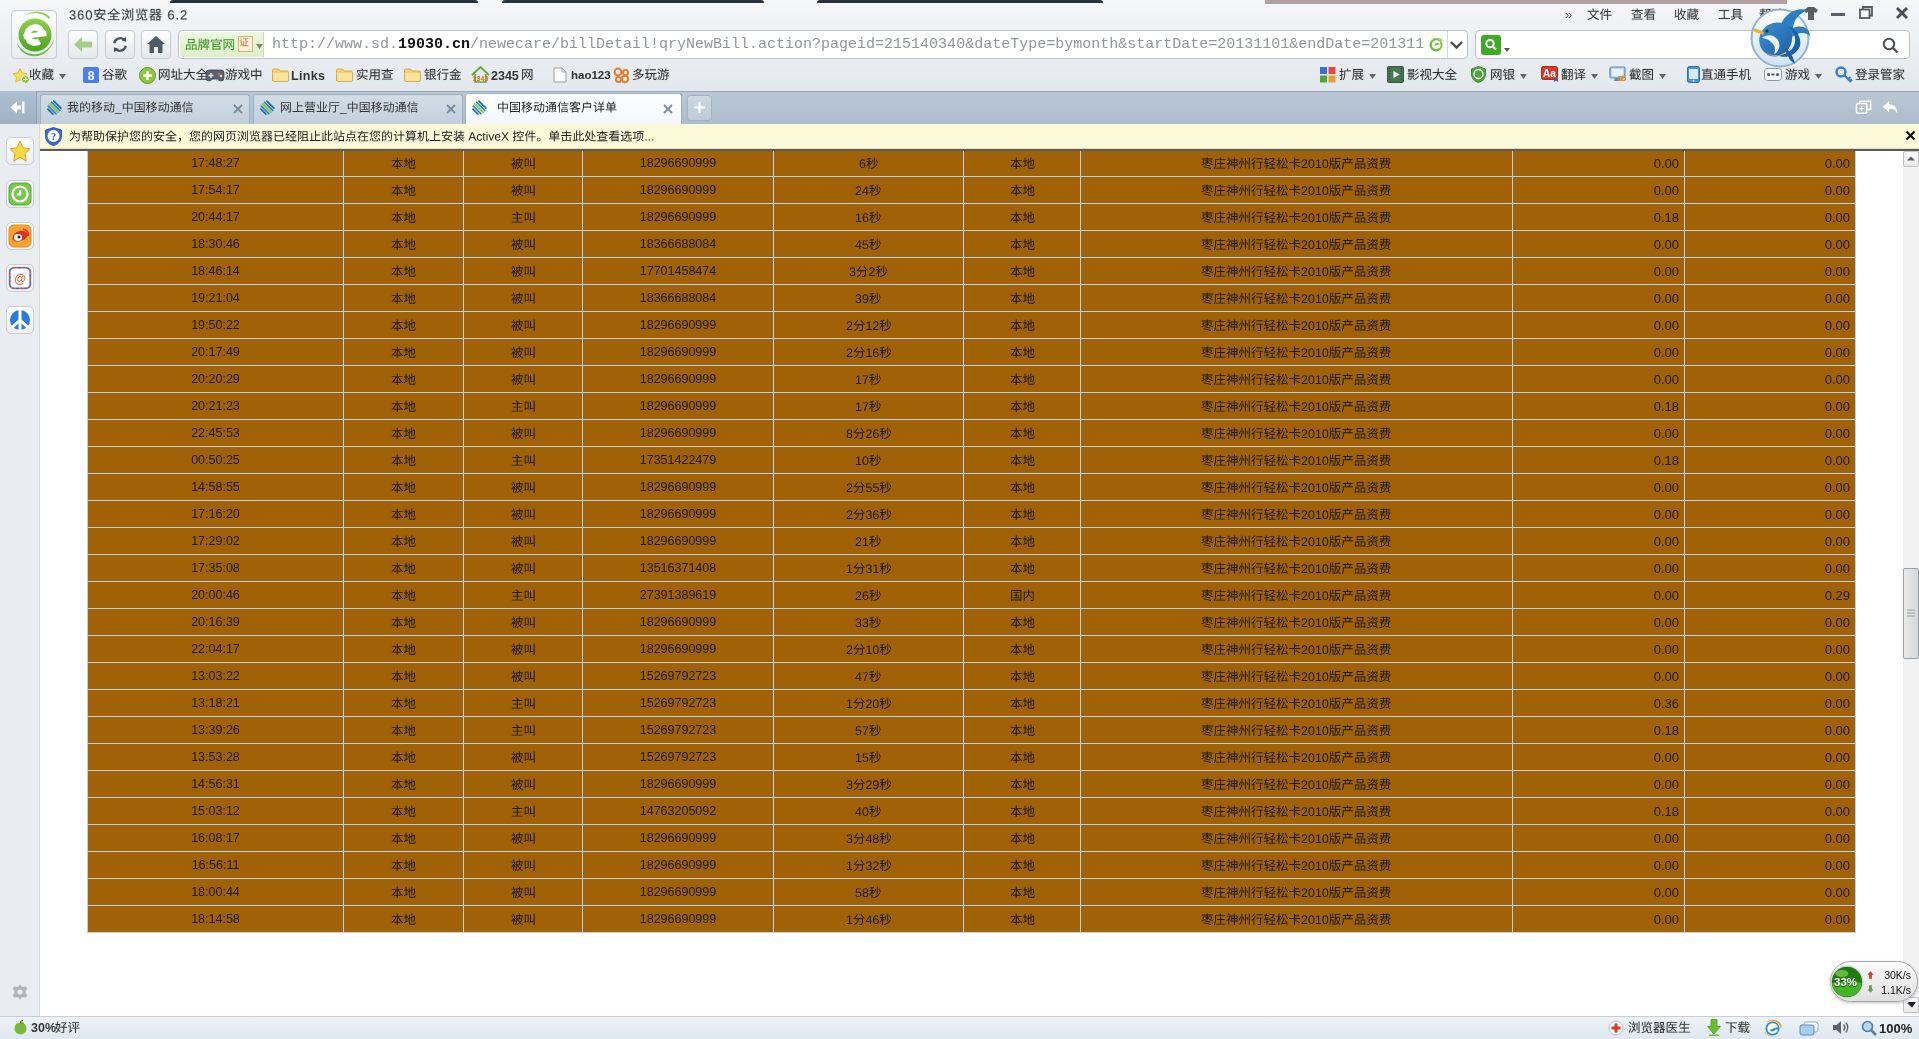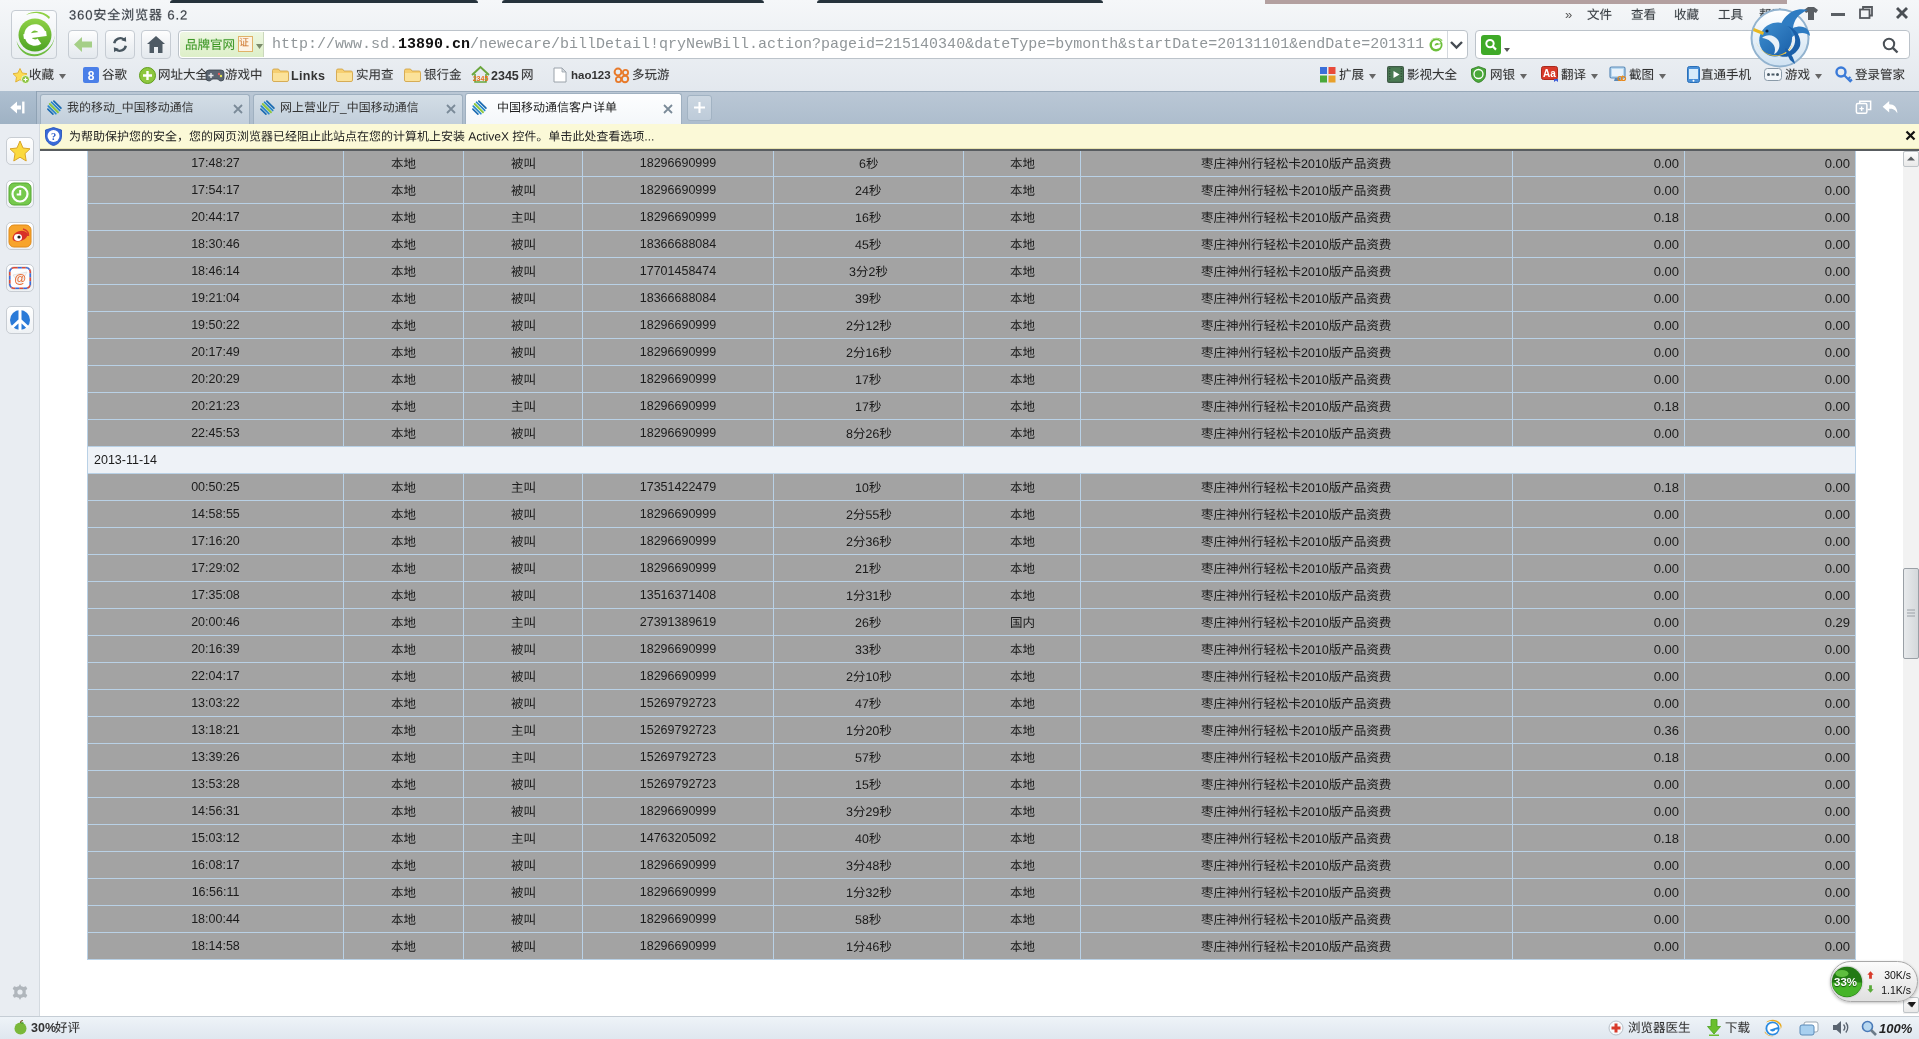--- a/index.html
+++ b/index.html
@@ -2,21 +2,21 @@
 <html><head><meta charset="utf-8"><style>
 
 *{margin:0;padding:0;box-sizing:border-box}
 html,body{width:1919px;height:1039px;overflow:hidden}
 body{font-family:"Liberation Sans",sans-serif;position:relative;background:#fff}
 svg{overflow:visible}
 div>svg{display:block}
 td svg{display:inline-block;vertical-align:middle}
 #root{position:absolute;left:0;top:0;width:1919px;height:1039px;overflow:hidden}
 .btn{position:absolute;border:1px solid #c6ccd3;border-radius:4px;background:linear-gradient(#fefefe,#eef1f4 55%,#e4e9ee)}
-table.bill{border-collapse:collapse;table-layout:fixed;position:absolute;left:87px;top:149px;background:#a3a3a3}
+table.bill{border-collapse:collapse;table-layout:fixed;position:absolute;left:87px;top:149px;background:#a16207}
 table.bill td{border:1px solid #b9d1e6;height:27px;padding:0;text-align:center;vertical-align:middle;
   font-size:12.5px;color:#1b1b1b;overflow:hidden;white-space:nowrap}
 table.bill td.num{font-size:12.5px}
 table.bill td.fee{text-align:right;padding-right:5px;font-size:13px}
 table.bill tr.date td{background:#eef2f7;text-align:left;padding-left:6px;border-left:1px solid #b9d1e6;border-right:1px solid #b9d1e6}
 .urltxt{font-family:"Liberation Mono",monospace;font-size:15px;color:#909699;white-space:nowrap;overflow:hidden}
 
 </style></head><body>
 <div id="root">
 <svg style="position:absolute;width:0;height:0">
@@ -279,21 +279,21 @@
 <div style="position:absolute;left:238px;top:36px;width:15px;height:16px;background:#fdf3e4;border:1px solid #e0b268;font-size:10px;color:#d2691e;text-align:center;line-height:15px;">
       <svg style="width:10.0px;height:10px;" viewBox="0 -88 100.0 100" fill="#c96a1a">
         <use href="#z8bc1" x="0.0"></use>
       </svg>
     </div>
 <div style="position:absolute;left:256px;top:44px;">
       <svg width="7" height="5" viewBox="0 0 7 5">
         <path d="M0 0 h7 l-3.5 5z" fill="#7a8a6a"></path>
       </svg>
     </div>
-<div class="urltxt" style="position:absolute;left:272px;top:36px;width:1152px;height:19px;">http://www.sd.<span style="color:#111;font-weight:bold">13890.cn</span>/newecare/billDetail!qryNewBill.action?pageid=215140340&amp;dateType=bymonth&amp;startDate=20131101&amp;endDate=201311</div>
+<div class="urltxt" style="position:absolute;left:272px;top:36px;width:1152px;height:19px;">http://www.sd.<span style="color:#111;font-weight:bold">19030.cn</span>/newecare/billDetail!qryNewBill.action?pageid=215140340&amp;dateType=bymonth&amp;startDate=20131101&amp;endDate=201311</div>
 <div style="position:absolute;left:1428px;top:37px;">
       <svg width="16" height="16" viewBox="0 0 16 16">
         <circle cx="8" cy="8" r="6.5" fill="#6cbf3a"></circle>
         <path d="M4 9 a4.5 4.5 0 0 0 8.7 -2.1 l-6 1.9 a2.4 2.4 0 0 1 4.2 -2 l1.8 -0.6 a4.5 4.5 0 0 0 -8.7 1z" fill="#fff"></path>
         <path d="M14.5 3 C 11 -0.5 4.5 0 2 4 C 5 0.5 11 0.5 14 4.5 z" fill="#8ed162"></path>
       </svg>
     </div>
 <div style="position:absolute;left:1447px;top:31px;width:20px;height:27px;border-left:1px solid #d4d9de;"></div>
 <div style="position:absolute;left:1451px;top:42px;">
       <svg width="11" height="7" viewBox="0 0 11 7">
@@ -1304,23 +1304,20 @@
                 <use href="#z0030" x="966.8"></use>
                 <use href="#z7248" x="1022.5"></use>
                 <use href="#z4ea7" x="1122.5"></use>
                 <use href="#z54c1" x="1222.5"></use>
                 <use href="#z8d44" x="1322.5"></use>
                 <use href="#z8d39" x="1422.5"></use>
               </svg></td>
             <td class="fee num">0.00</td>
             <td class="fee num">0.00</td>
           </tr>
-          <tr class="date">
-            <td colspan="9" style="border-left:1px solid #b9d1e6;border-right:1px solid #b9d1e6;">2013-11-14</td>
-          </tr>
           <tr>
             <td class="num">00:50:25</td>
             <td><svg style="width:25.0px;height:12.5px;vertical-align:middle;" viewBox="0 -88 200.0 100" fill="#1b1b1b">
                 <use href="#z672c" x="0.0"></use>
                 <use href="#z5730" x="100.0"></use>
               </svg></td>
             <td><svg style="width:25.0px;height:12.5px;vertical-align:middle;" viewBox="0 -88 200.0 100" fill="#1b1b1b">
                 <use href="#z4e3b" x="0.0"></use>
                 <use href="#z53eb" x="100.0"></use>
               </svg></td>
@@ -2171,21 +2168,21 @@
         <path d="M1 5 h3.5 L9 1 v13 L4.5 10 H1z" fill="#5a6470"></path>
         <path d="M11.5 4.5 a4.5 4.5 0 0 1 0 6 M13.8 2.5 a7.5 7.5 0 0 1 0 10" fill="none" stroke="#5a6470" stroke-width="1.4"></path>
       </svg>
     </div>
 <div style="position:absolute;left:1861px;top:1020px;">
       <svg width="16" height="16" viewBox="0 0 16 16">
         <circle cx="6.5" cy="6.5" r="5" fill="#b8d8f0" stroke="#4a7ab8" stroke-width="1.6"></circle>
         <path d="M10 10 L15 15" stroke="#6a7a88" stroke-width="2.6"></path>
       </svg>
     </div>
-<div style="position:absolute;left:1879px;top:1021px;font-size:13px;color:#222;font-weight:bold;font-style:italic;">100%</div>
+<div style="position:absolute;left:1879px;top:1021px;font-size:13px;color:#222;font-weight:bold;">100%</div>
 <div style="position:absolute;left:1750px;top:8px;">
       <svg width="60" height="60" viewBox="0 0 60 60">
         <defs>
           <linearGradient id="birdbg" x1="0" y1="0" x2="0" y2="1">
             <stop offset="0" stop-color="#ffffff"></stop>
             <stop offset="1" stop-color="#cfe2f2"></stop>
           </linearGradient>
           <linearGradient id="birdb" x1="0" y1="0" x2="1" y2="1">
             <stop offset="0" stop-color="#3e8fd0"></stop>
             <stop offset="1" stop-color="#1a5fa8"></stop>

